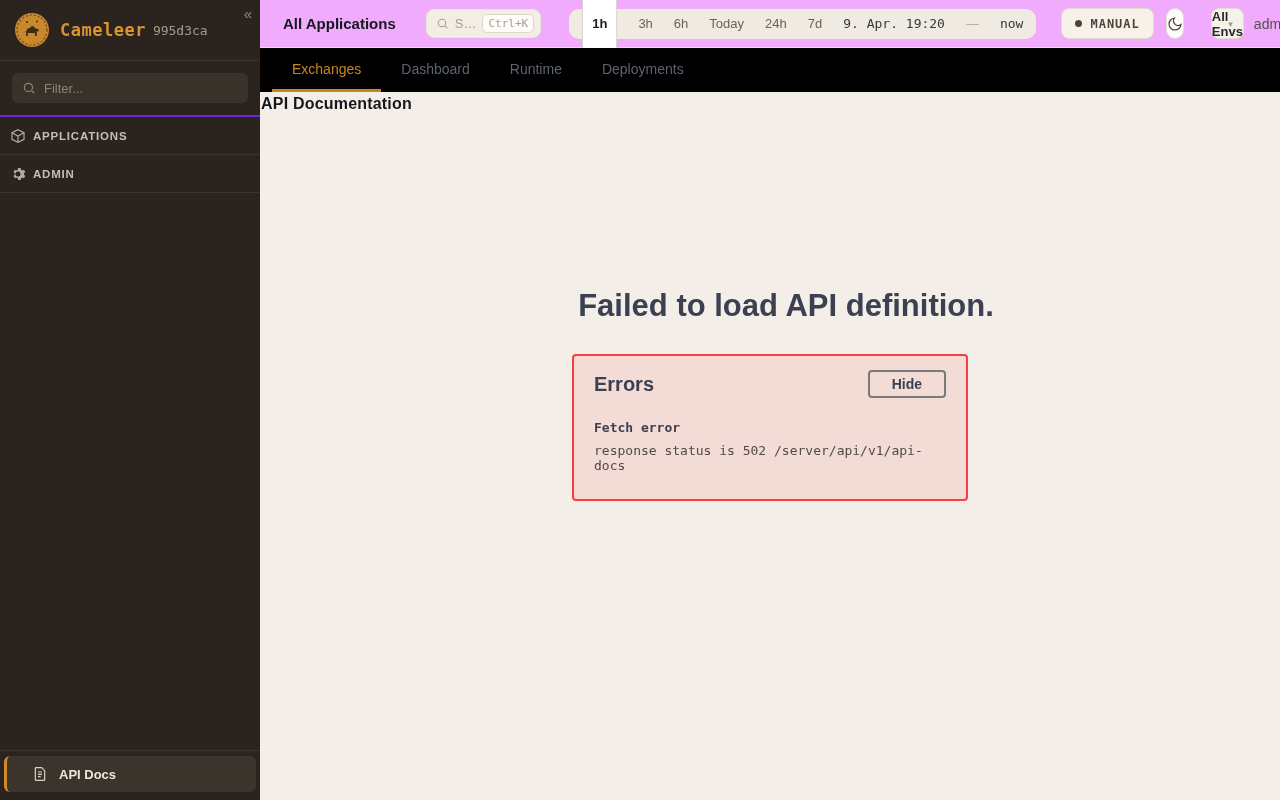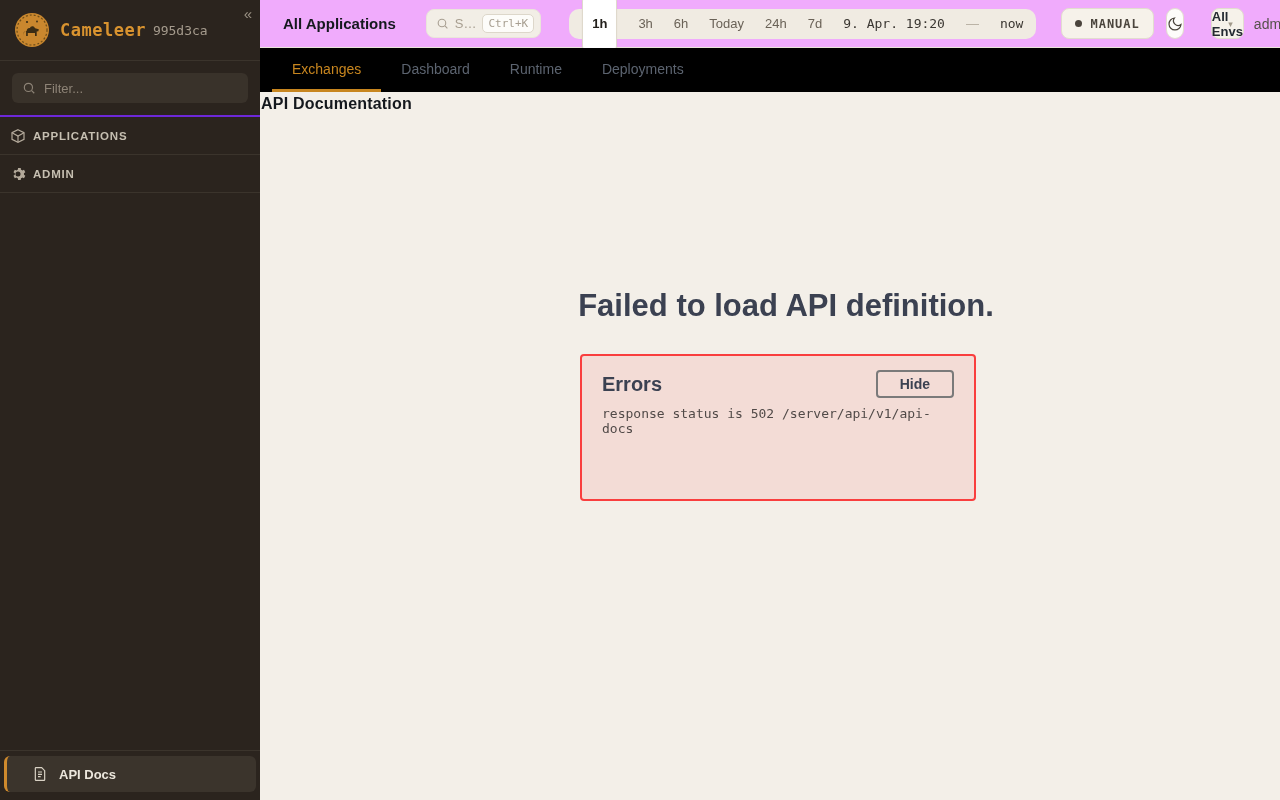--- a/index.html
+++ b/index.html
@@ -86,21 +86,21 @@
          color:#5c6470; cursor:pointer; border-bottom:3px solid transparent; }
   .tab.active { color:#c8861f; border-bottom-color:#c8861f; }
 
   
   .content { position:absolute; left:260px; top:92px; width:1020px; height:708px;
              background:#f3efe8; }
   .page-title { position:absolute; left:1px; top:3px; font-size:16px; font-weight:bold;
                 color:#14181d; letter-spacing:.2px; }
   .swagger-fail { position:absolute; left:16px; top:196px; width:100%; text-align:center;
                   font-size:31px; font-weight:bold; color:#3b4151; }
-  .errors-box { position:absolute; left:320px; top:262px; width:396px; height:147px;
+  .errors-box { position:absolute; left:312px; top:262px; width:396px; height:147px;
                 background:rgba(249,62,62,.10); border:2px solid #f93e3e;
                 border-radius:4px; padding:14px 20px; }
   .errors-head { display:flex; align-items:center; }
   .errors-title { font-size:20px; font-weight:bold; color:#3b4151; }
   .hide-btn { margin-left:auto; background:transparent; border:2px solid #7a7a7a;
               border-radius:4px; padding:4px 22px; font-size:14px; font-weight:bold;
               color:#3b4151; cursor:pointer; font-family:"Liberation Sans", sans-serif; }
   .error-name { margin-top:22px; font-family:"DejaVu Sans Mono", monospace;
                 font-size:13px; font-weight:bold; color:#3b4151; }
   .error-msg { margin-top:8px; font-family:"DejaVu Sans Mono", monospace;
@@ -216,15 +216,16 @@
 <div class="content">
   <div class="page-title">API Documentation</div>
 
   <div class="swagger-fail">Failed to load API definition.</div>
 
   <div class="errors-box">
     <div class="errors-head">
       <span class="errors-title">Errors</span>
       <button class="hide-btn">Hide</button>
     </div>
+    <div class="error-name">Fetch error</div>
     <div class="error-msg">response status is 502 /server/api/v1/api-docs</div>
   </div>
 </div>
 
 </body></html>

